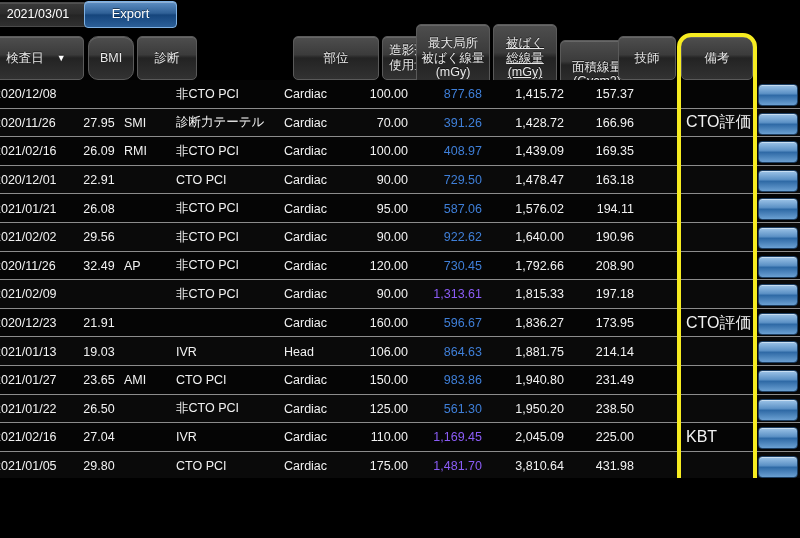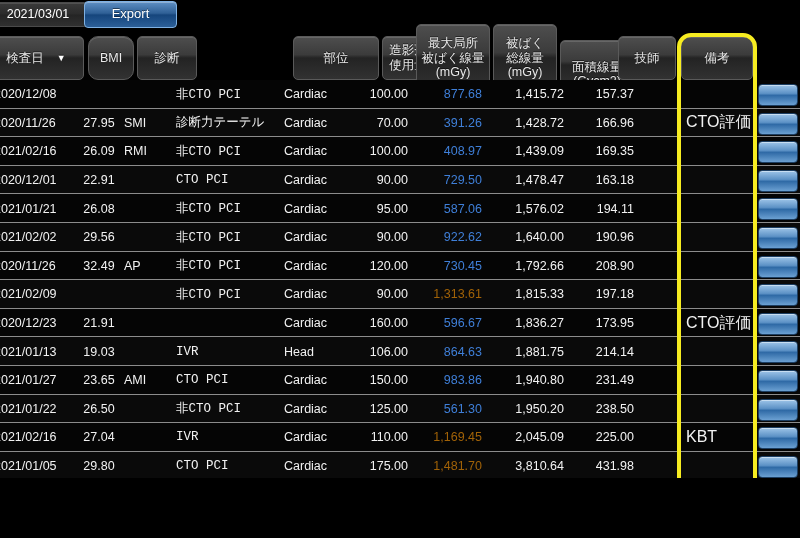--- a/index.html
+++ b/index.html
@@ -44,27 +44,27 @@
   .grid{position:absolute;left:0;top:80px;width:800px;height:458px;overflow:hidden;}
   .row{position:relative;height:28.6px;box-sizing:border-box;border-bottom:1px solid #8c8c8c;}
   .row:nth-child(odd){background:#050505;}
   .row:nth-child(even){background:#0a0a0a;}
   .cell{position:absolute;top:0;height:28.6px;display:flex;align-items:center;
         font-size:12.5px;color:#f2f2f2;box-sizing:border-box;overflow:hidden;white-space:nowrap;}
   .cell.num{justify-content:flex-end;}
   .cell.ctr{justify-content:center;}
   .cell.lft{justify-content:flex-start;}
   .v-blue{color:#3f7fd8;}
-  .v-teal{color:#a16207;}
+  .v-teal{color:#8b5cf6;}
 
   
   .c-date {left:-12px; width:96px;  padding-left:6px;}
   .c-bmi  {left:76px;  width:46px;}
   .c-diag {left:124px; width:48px;  }
-  .c-drl  {left:176px; width:116px;font-family:Liberation Mono, monospace; }
+  .c-drl  {left:176px; width:116px; }
   .c-part {left:282px; width:58px;  padding-left:2px;}
   .c-dose {left:344px; width:74px;  padding-right:10px;}
   .c-peak {left:418px; width:74px;  padding-right:10px;}
   .c-tot  {left:492px; width:82px;  padding-right:10px;}
   .c-area {left:574px; width:68px;  padding-right:8px;}
   .c-tech {left:648px; width:30px;}
   .c-note {left:680px; width:72px;  padding-left:6px;font-size:16px;}
 
   
   .btn-col{position:absolute;left:758px;top:0;width:42px;height:458px;overflow:hidden;}
@@ -118,21 +118,21 @@
         <span>使用量</span>
       </span>
     </div>
     <div class="hcell tall" style="left:416px;width:74px;">
       <span class="stack">
         <span>最大局所</span>
         <span>被ばく線量</span>
         <span>(mGy)</span>
       </span>
     </div>
-    <div class="hcell tall" style="left:493px;width:64px;">
+    <div class="hcell tall" style="left:493px;width:64px;text-decoration:underline;">
       <span class="stack">
         <span>被ばく</span>
         <span>総線量</span>
         <span>(mGy)</span>
       </span>
     </div>
     <div class="hcell" style="left:560px;width:74px;top:4px;height:50px;align-items:flex-end;">
       <span class="stack">
         <span>面積線量</span>
         <span>(Gycm2)</span>

